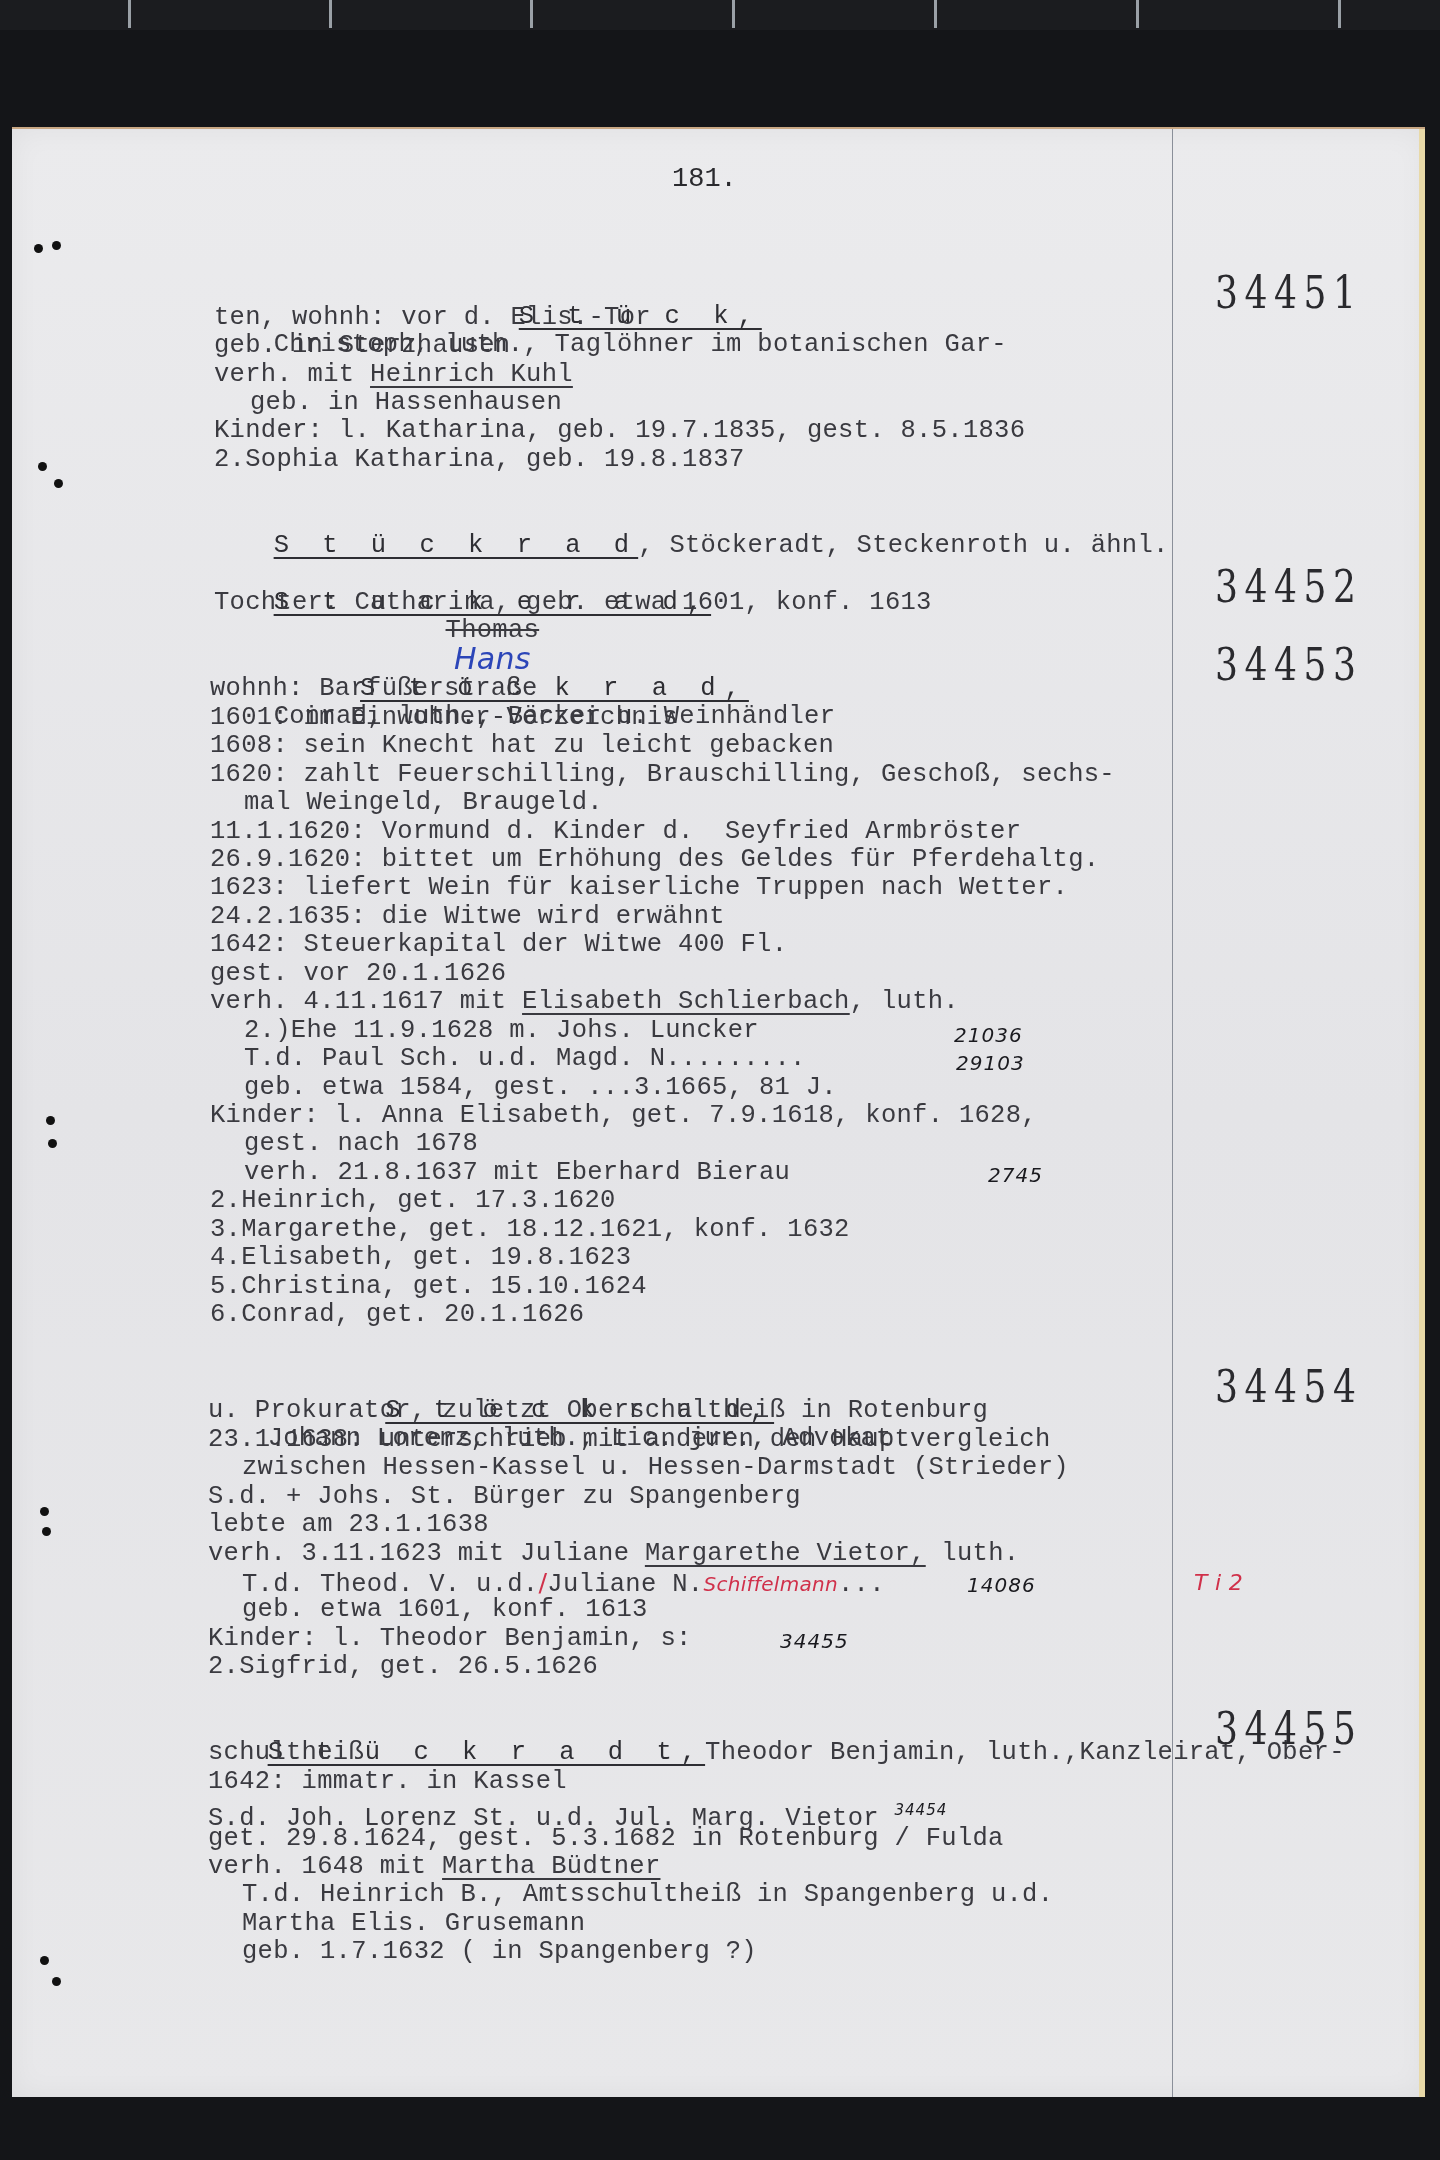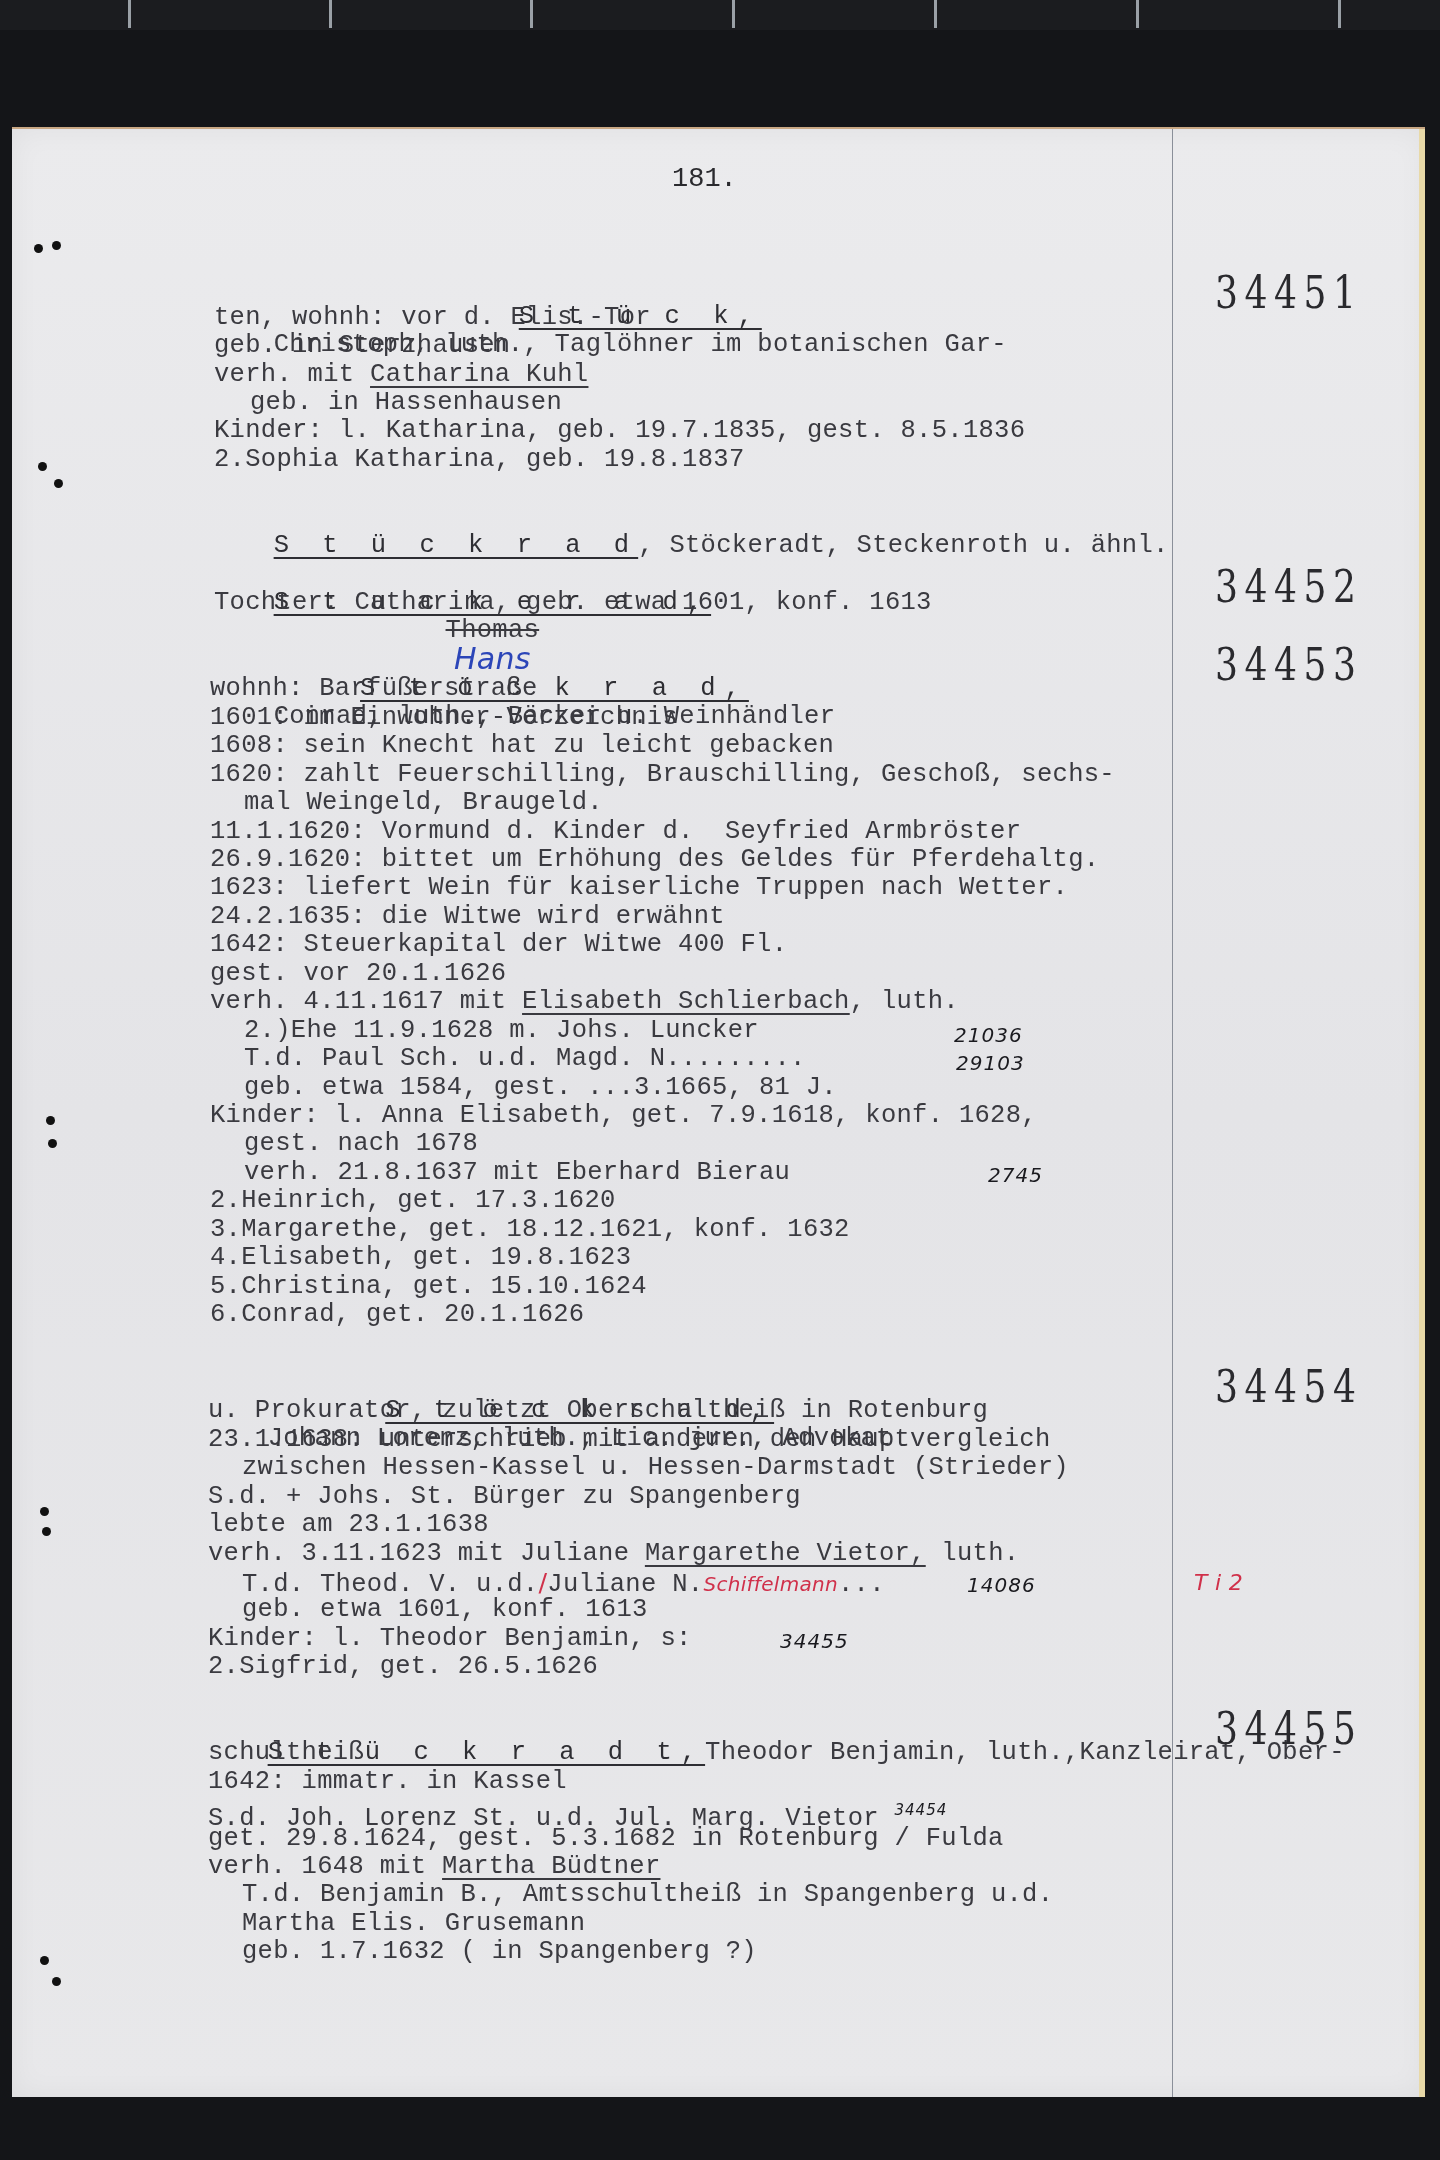--- a/index.html
+++ b/index.html
@@ -67,21 +67,21 @@
   <div class="punch" style="left:28px;top:1827px"></div>
   <div class="punch" style="left:40px;top:1848px"></div>
 
   <div class="entry">
     <div class="line" style="left:168px;top:146px">
       <span class="sp">S t ü c k,</span>
       <span>Christoph, luth., Taglöhner im botanischen Gar-</span>
     </div>
     <div class="line" style="left:202px;top:175px">ten, wohnh: vor d. Elis.-Tor</div>
     <div class="line" style="left:202px;top:203px">geb. in Sterzhausen</div>
-    <div class="line" style="left:202px;top:232px"><span>verh. mit </span><span class="ul">Catharina Kuhl</span></div>
+    <div class="line" style="left:202px;top:232px"><span>verh. mit </span><span class="ul">Heinrich Kuhl</span></div>
     <div class="line" style="left:238px;top:260px"><span>geb. in </span><span style="text-decoration:overline">Hassenhausen</span></div>
     <div class="line" style="left:202px;top:288px">Kinder: l. Katharina, geb. 19.7.1835, gest. 8.5.1836</div>
     <div class="line" style="left:202px;top:317px">2.Sophia Katharina, geb. 19.8.1837</div>
     <div class="num" style="top:138px">34451</div>
   </div>
 
   <div class="entry">
     <div class="line" style="left:168px;top:375px">
       <span class="sp">S t ü c k r a d</span><span>, Stöckeradt, Steckenroth u. ähnl.</span>
     </div>
@@ -154,18 +154,18 @@
 
   <div class="entry">
     <div class="line" style="left:162px;top:1582px">
       <span class="sp">S t ü c k r a d t,</span><span>Theodor Benjamin, luth.,Kanzleirat, Ober-</span>
     </div>
     <div class="line" style="left:196px;top:1610px">schultheiß</div>
     <div class="line" style="left:196px;top:1639px">1642: immatr. in Kassel</div>
     <div class="line" style="left:196px;top:1667px"><span>S.d. Joh. Lorenz St. u.d. Jul. Marg. Vietor</span> <span class="hand" style="font-size:15px;vertical-align:super">34454</span></div>
     <div class="line" style="left:196px;top:1696px">get. 29.8.1624, gest. 5.3.1682 in Rotenburg / Fulda</div>
     <div class="line" style="left:196px;top:1724px"><span>verh. 1648 mit </span><span class="ul">Martha Büdtner</span></div>
-    <div class="line" style="left:230px;top:1752px">T.d. Benjamin B., Amtsschultheiß in Spangenberg u.d.</div>
+    <div class="line" style="left:230px;top:1752px">T.d. Heinrich B., Amtsschultheiß in Spangenberg u.d.</div>
     <div class="line" style="left:230px;top:1781px">Martha Elis. Grusemann</div>
     <div class="line" style="left:230px;top:1809px">geb. 1.7.1632 ( in Spangenberg ?)</div>
     <div class="num" style="top:1574px">34455</div>
   </div>
 </div>
 
 </body></html>

